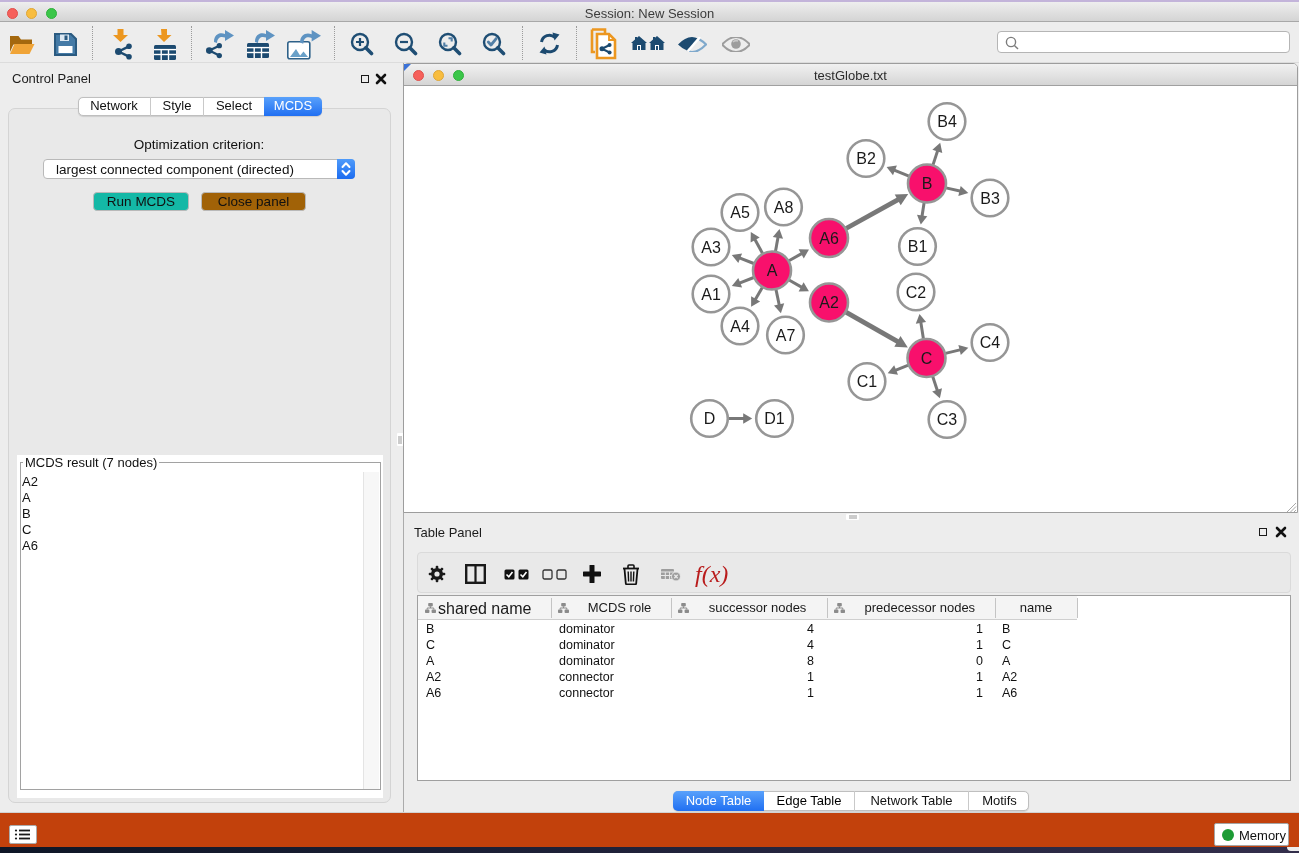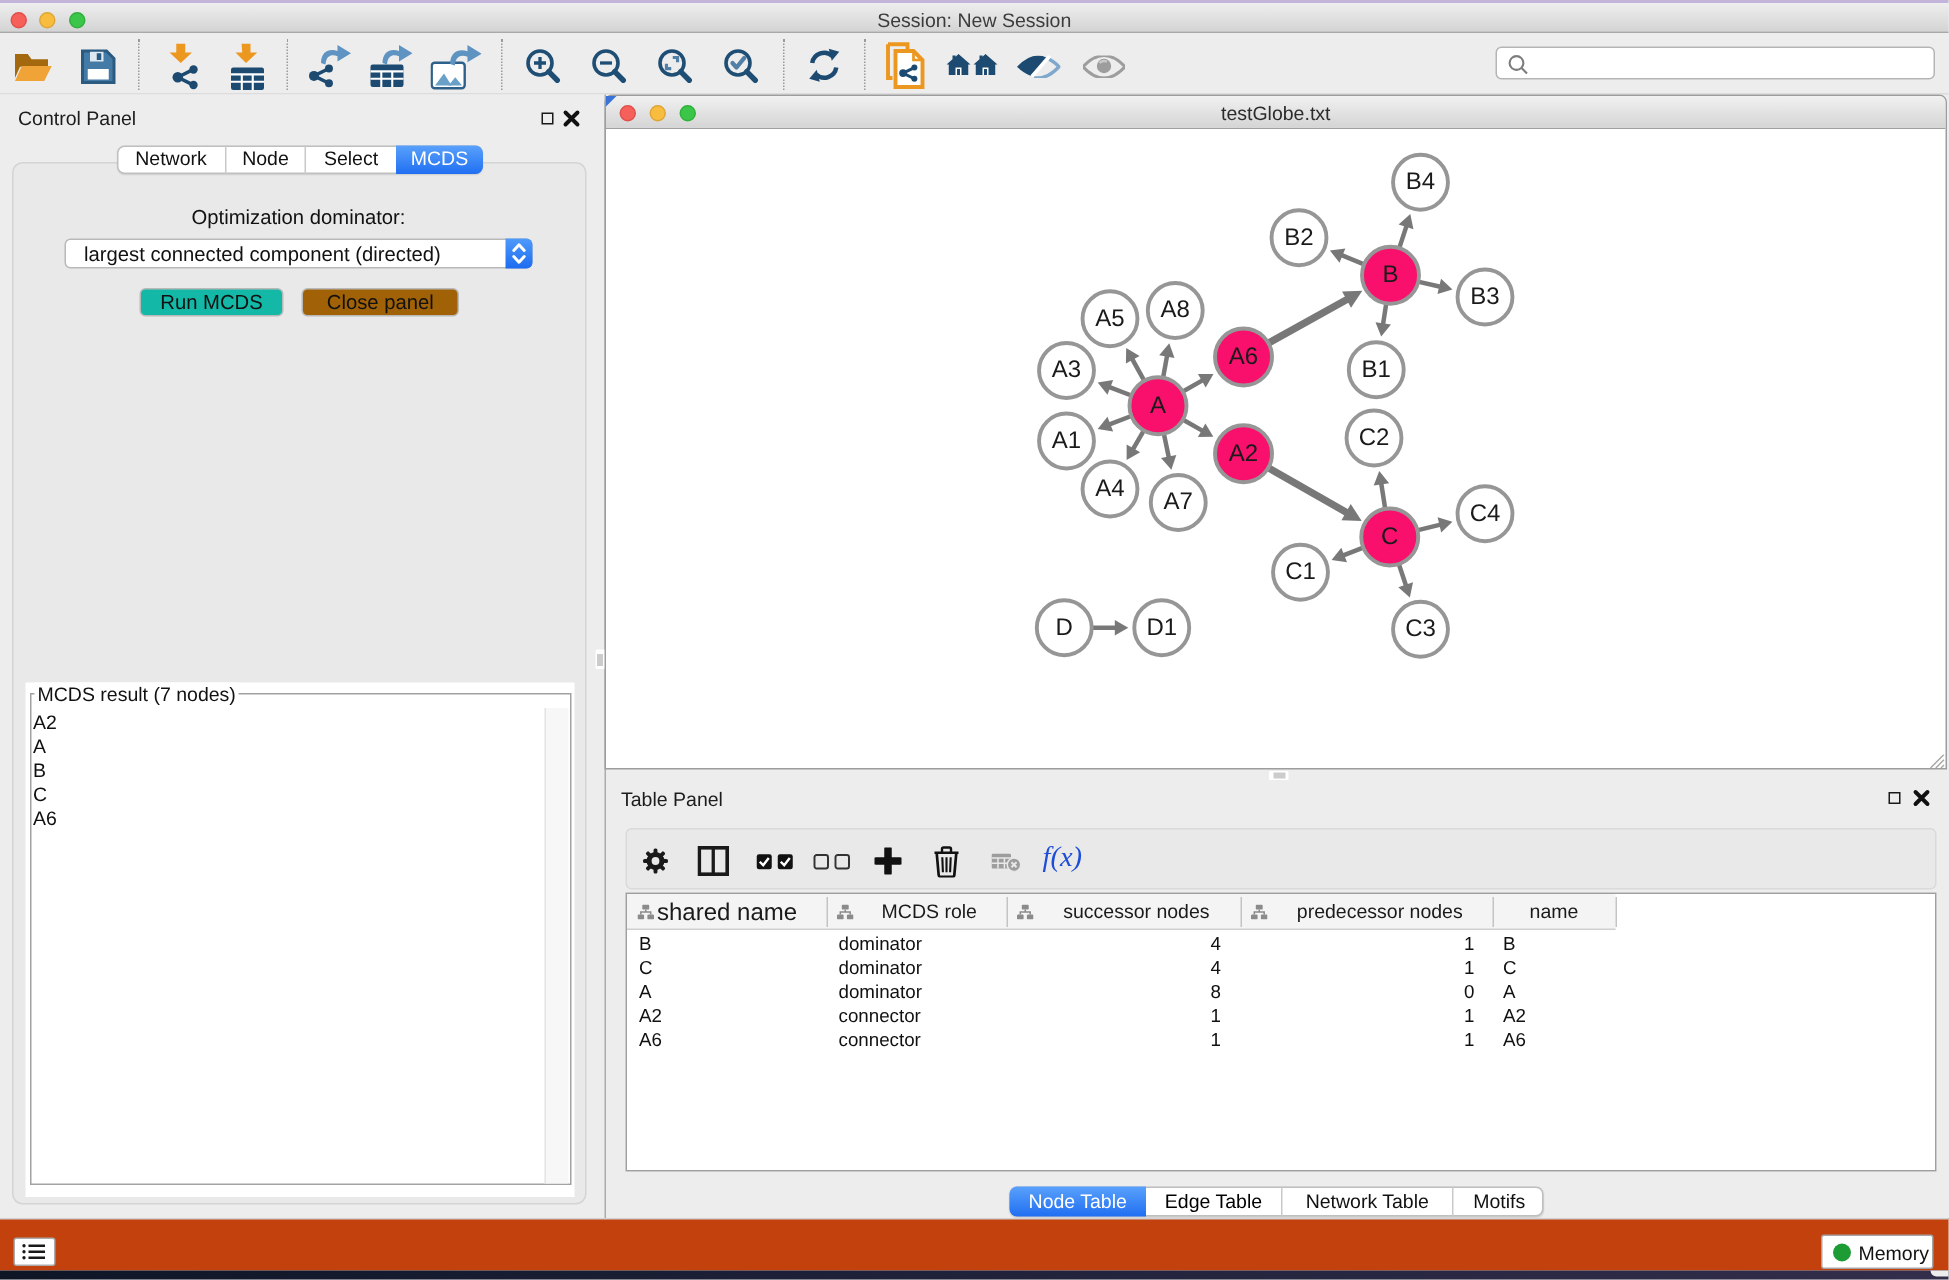--- a/index.html
+++ b/index.html
@@ -171,25 +171,25 @@
   <div class="abs" style="left:12px;top:8px;font-size:13px;color:#1c1c1c">Control Panel</div>
   <div class="abs" style="left:361px;top:12px;width:8px;height:8px;border:1.4px solid #1a1a1a"></div>
   <svg class="abs" style="left:375px;top:10px" width="12" height="12" viewBox="0 0 12 12">
       <path d="M2 2 L10 10 M10 2 L2 10" stroke="#111" stroke-width="2.6" stroke-linecap="round"></path>
     </svg>
 
   <div class="abs" style="left:8px;top:45px;width:383px;height:695px;background:#e9e9e9;border:1px solid #d4d4d4;border-radius:7px"></div>
 
   <div class="abs" style="left:78px;top:34px;width:244px;height:19px;background:#fff;border:1px solid #bfbfbf;border-radius:5px;box-shadow:0 .5px 1px rgba(0,0,0,.12)"></div>
   <div class="abs" style="left:78px;top:34px;width:72px;height:19px;font-size:13px;color:#111;text-align:center;line-height:18px">Network</div>
-  <div class="abs" style="left:150px;top:34px;width:53px;height:19px;font-size:13px;color:#111;text-align:center;line-height:18px;border-left:1px solid #c9c9c9">Node</div>
+  <div class="abs" style="left:150px;top:34px;width:53px;height:19px;font-size:13px;color:#111;text-align:center;line-height:18px;border-left:1px solid #c9c9c9">Style</div>
   <div class="abs" style="left:203px;top:34px;width:61px;height:19px;font-size:13px;color:#111;text-align:center;line-height:18px;border-left:1px solid #c9c9c9">Select</div>
   <div class="abs" style="left:264px;top:34px;width:58px;height:19px;font-size:13px;color:#fff;text-align:center;line-height:18px;background:linear-gradient(#59a1fb,#206ff2);border-radius:0 5px 5px 0">MCDS</div>
 
-  <div class="abs" style="left:0;top:74px;width:398px;text-align:center;font-size:13.5px;color:#111">Optimization dominator:</div>
+  <div class="abs" style="left:0;top:74px;width:398px;text-align:center;font-size:13.5px;color:#111">Optimization criterion:</div>
   <div class="abs" style="left:43px;top:96px;width:312px;height:20px;background:#fff;border:1px solid #b9b9b9;border-radius:4px">
      <div class="abs" style="left:12px;top:2px;font-size:13.5px;color:#111">largest connected component (directed)</div>
      <div class="abs" style="right:-1px;top:-1px;width:18px;height:20px;background:linear-gradient(#4f9bfa,#1c6cf0);border-radius:0 4px 4px 0">
        <svg width="18" height="20" viewBox="0 0 18 20">
           <path d="M5.5 8 L9 4.2 L12.5 8" fill="none" stroke="#fff" stroke-width="2" stroke-linecap="round" stroke-linejoin="round"></path>
           <path d="M5.5 12 L9 15.8 L12.5 12" fill="none" stroke="#fff" stroke-width="2" stroke-linecap="round" stroke-linejoin="round"></path>
         </svg>
      </div>
   </div>
   <div class="abs" style="left:93px;top:129px;width:96px;height:19px;background:#14b8a6;border:1px solid #b9b9b9;border-radius:4px;font-size:13.5px;text-align:center;line-height:17px;color:#111">Run MCDS</div>
@@ -364,21 +364,21 @@
         </g>
         <g stroke="#e9e9e9" stroke-width="1">
           <line x1="0" y1="3" x2="13" y2="3"></line>
           <line x1="0" y1="6.5" x2="13" y2="6.5"></line>
           <line x1="4.3" y1="3" x2="4.3" y2="10"></line>
           <line x1="8.6" y1="3" x2="8.6" y2="10"></line>
         </g>
         <circle cx="15" cy="7.5" r="4.5" fill="#9d9d9d" stroke="#e9e9e9" stroke-width="1"></circle>
         <path d="M13.3 5.8 L16.7 9.2 M16.7 5.8 L13.3 9.2" stroke="#e9e9e9" stroke-width="1.3"></path>
       </svg>
-<div class="abs" style="left:277px;top:8px;font-family:'Liberation Serif',serif;font-style:italic;font-size:19px;color:#1d4ed8">f(x)</div>
+<div class="abs" style="left:277px;top:8px;font-family:'Liberation Serif',serif;font-style:italic;font-size:24px;color:#b91c1c">f(x)</div>
   </div>
   <div class="abs" style="left:13px;top:75px;width:874px;height:186px;background:#fff;border:1px solid #9f9f9f">
 <div class="abs" style="left:0;top:0;width:659px;height:24px;background:#f4f4f4;border-bottom:1px solid #cfcfcf"></div>
 <svg class="abs" style="left:7px;top:7px" width="11" height="10" viewBox="0 0 11 10">
         <g fill="#8b8b8b">
           <rect x="3.2" y="0" width="4.6" height="3.4" rx="0.8"></rect>
           <rect x="0" y="6.6" width="4.4" height="3.4" rx="0.8"></rect>
           <rect x="6.6" y="6.6" width="4.4" height="3.4" rx="0.8"></rect>
           <path d="M5.5 3.4 V5 M2.2 6.6 V5 H8.8 V6.6" fill="none" stroke="#8b8b8b" stroke-width="1"></path>
         </g>

